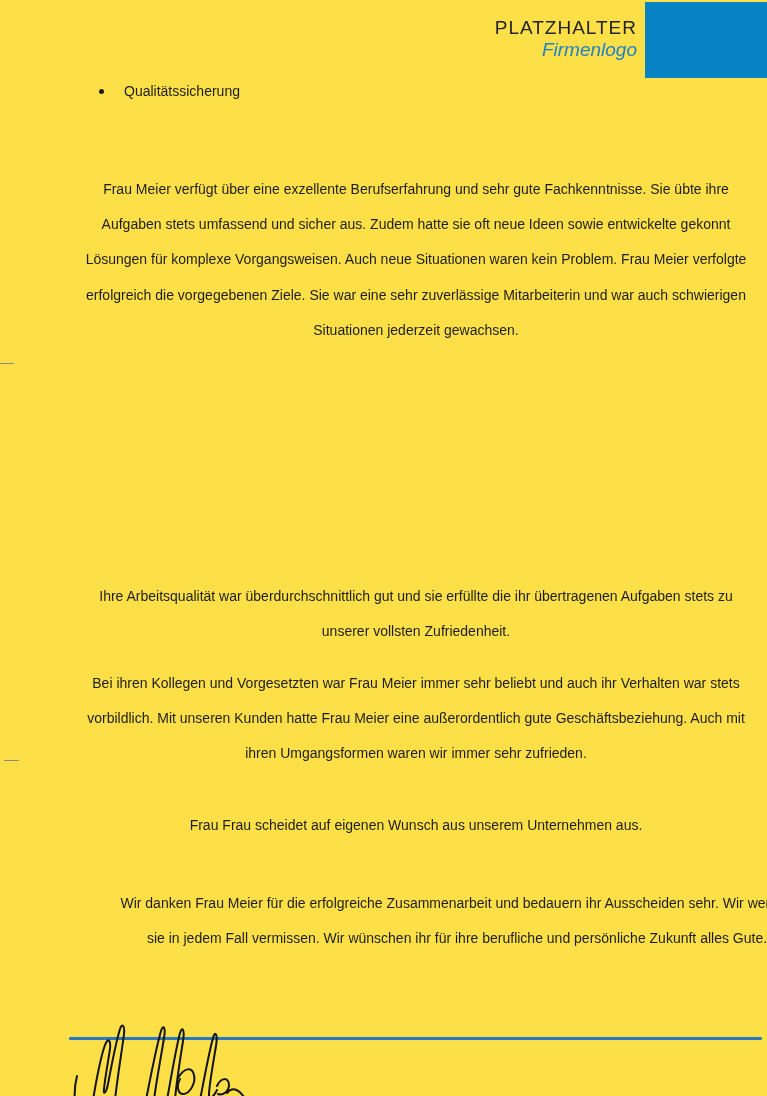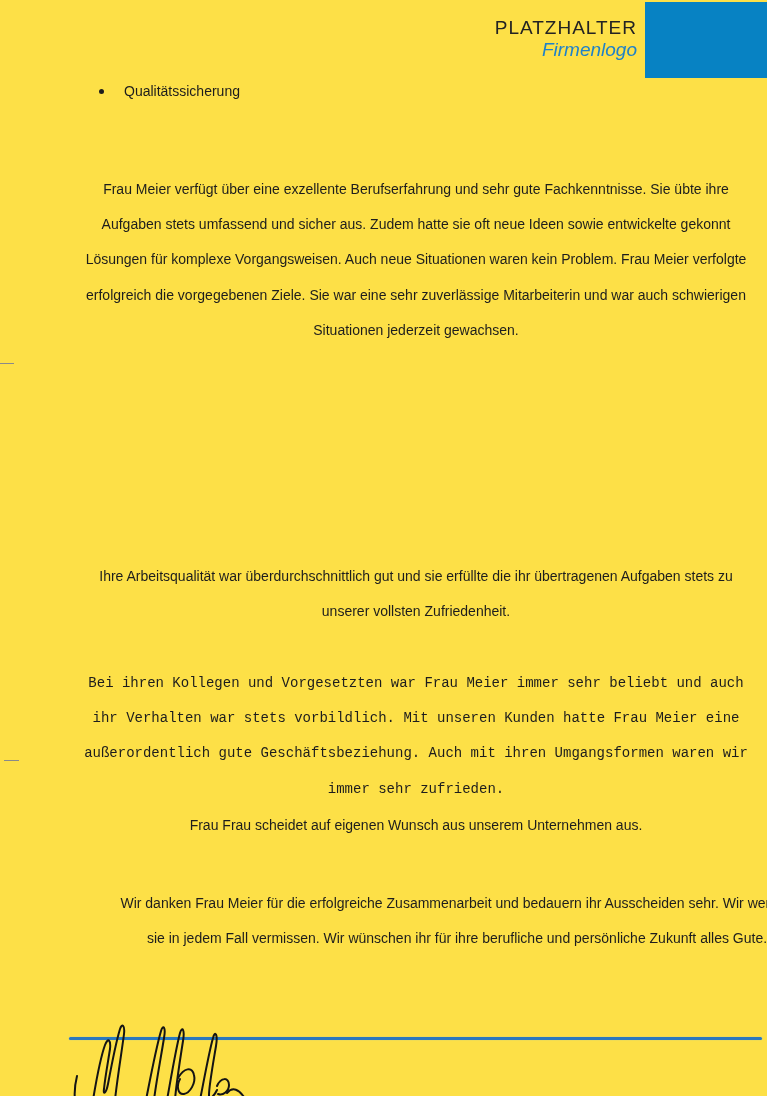--- a/index.html
+++ b/index.html
@@ -65,22 +65,22 @@
   
   .para {
     position: absolute;
     left: 77px;
     width: 678px;
     font-size: 14px;
     line-height: 35.2px;
     text-align: center;
   }
   .para-1 { top: 158px; }
-  .para-2 { top: 545px; }
-  .para-3 { top: 652px; font-family: Liberation Mono, monospace; }
+  .para-2 { top: 565px; }
+  .para-3 { top: 652px; }
   .para-4 { top: 794px; }
   .para-5 { top: 872px; margin-left: 41px; }
 
   
   .fold-mark { position: absolute; height: 1px; background: #8a8a8a; }
   .fold-mark-1 { left: 0; top: 363px; width: 14px; }
   .fold-mark-2 { left: 4px; top: 760px; width: 15px; }
 
   
   .footer-rule {

